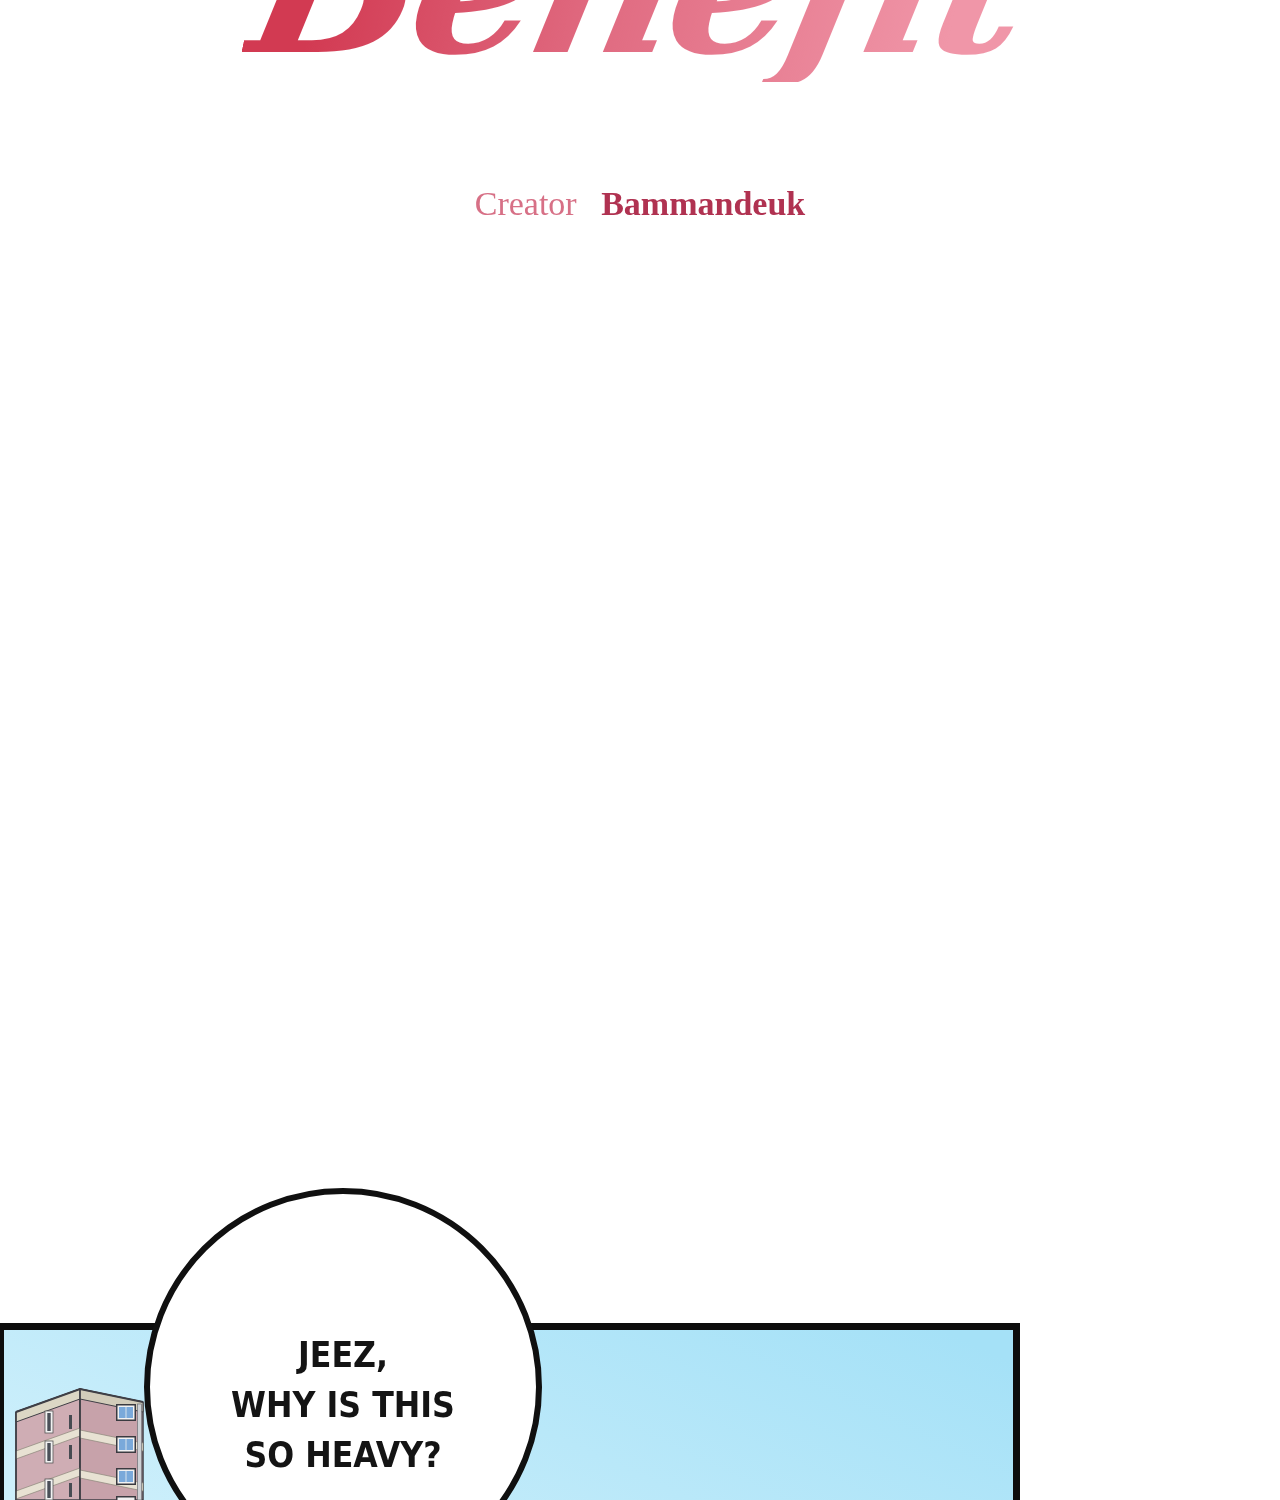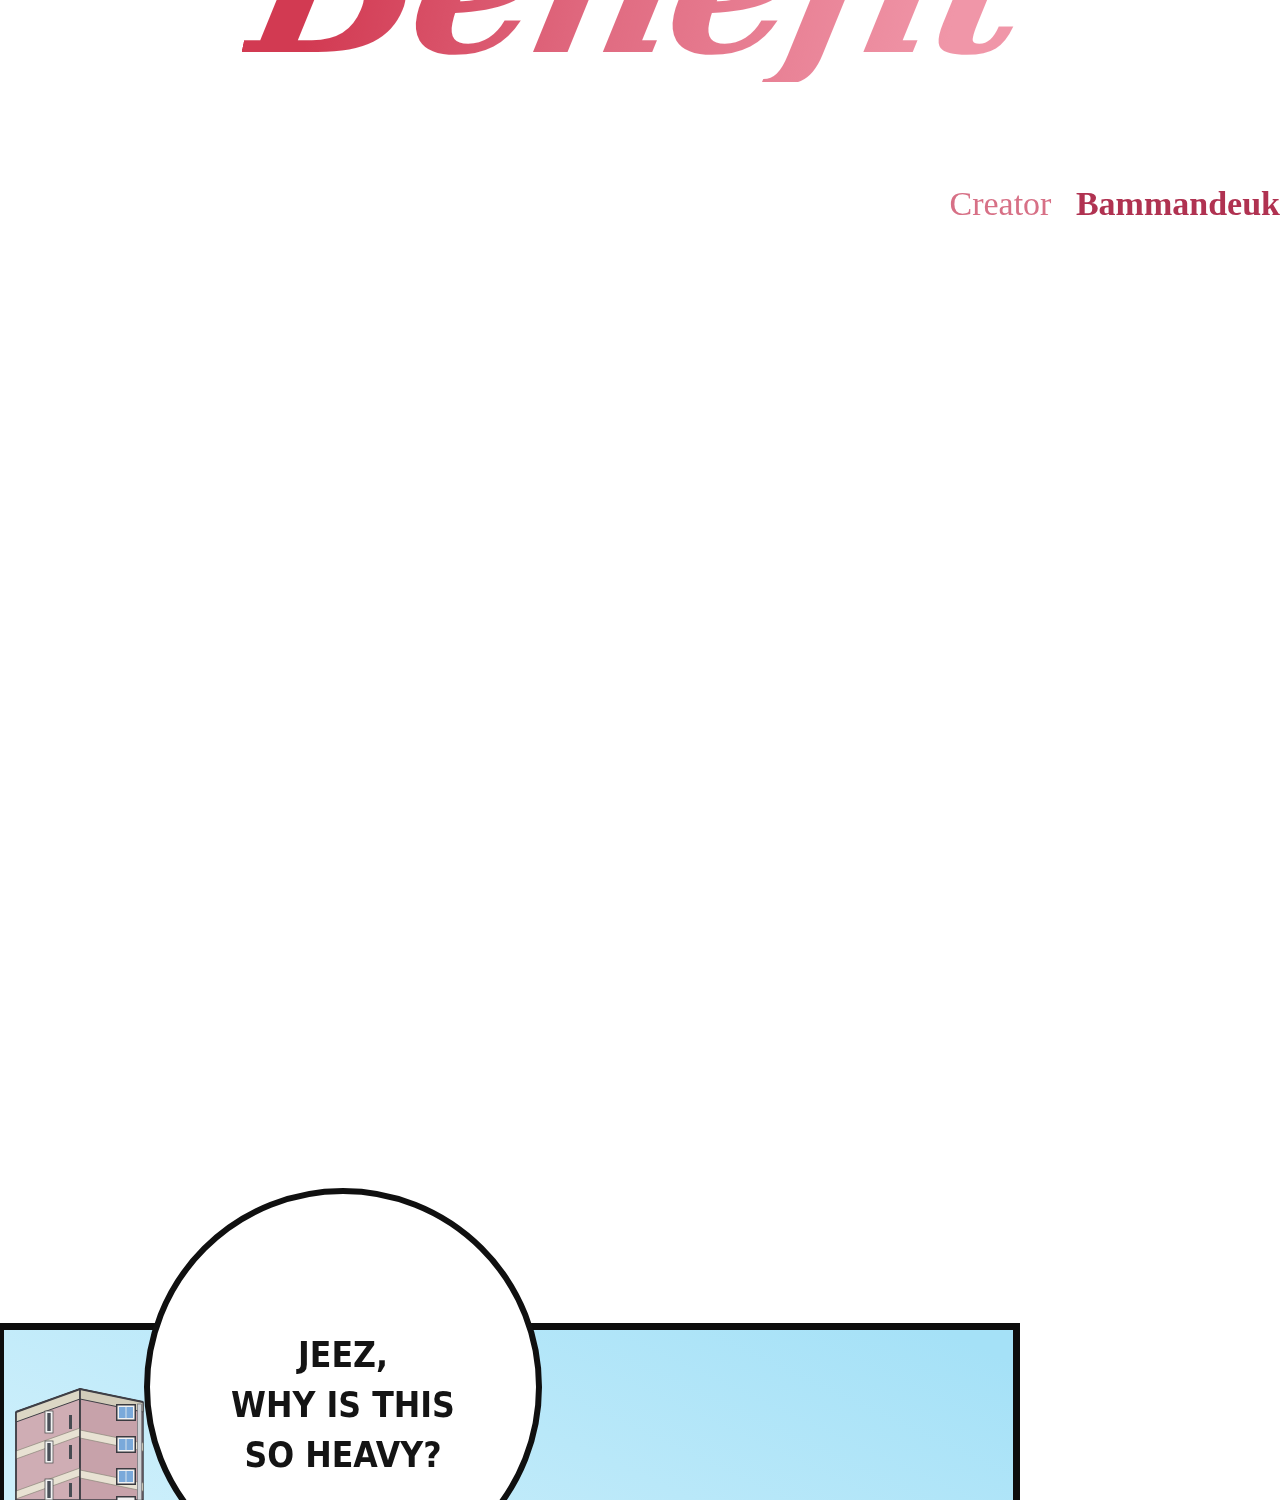--- a/index.html
+++ b/index.html
@@ -44,21 +44,21 @@
   @supports ((-webkit-background-clip:text) or (background-clip:text)){
     .title-text{
       background:linear-gradient(90deg,var(--title-left) 8%,#e06a80 45%,var(--title-right) 92%);
       -webkit-background-clip:text;background-clip:text;color:transparent;
     }
   }
 
   
   .credit{
     position:absolute;top:184px;left:0;width:100%;
-    text-align:right;
+    text-align:center;
     font-family:"Liberation Serif", serif;
     font-size:34px;line-height:40px;
   }
   .credit-label{color:var(--credit-label);}
   .credit-name{color:var(--credit-name);font-weight:700;margin-left:16px;}
 
   
   .panel{
     position:absolute;left:0;top:1323px;width:1020px;height:177px;
     box-sizing:border-box;

